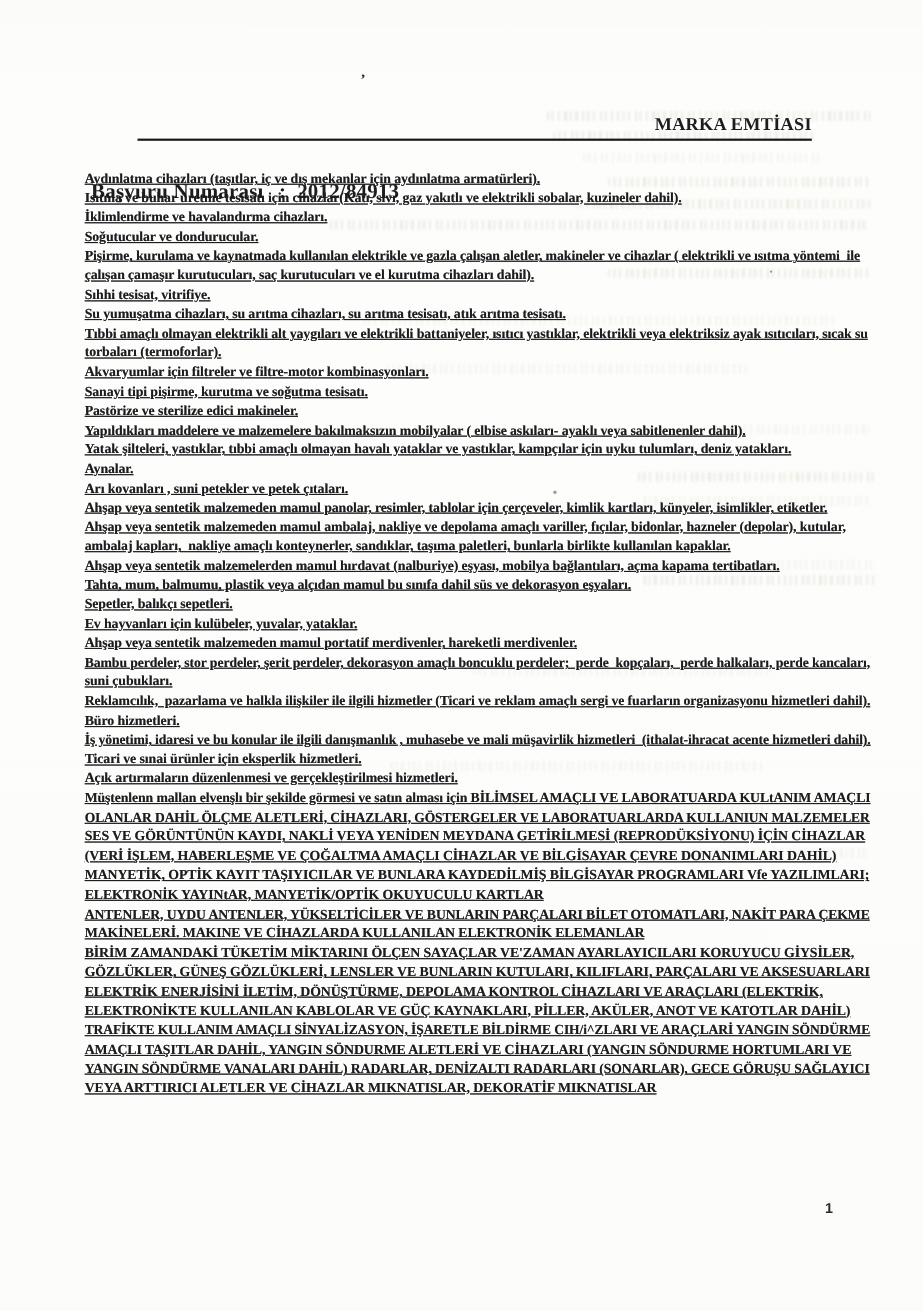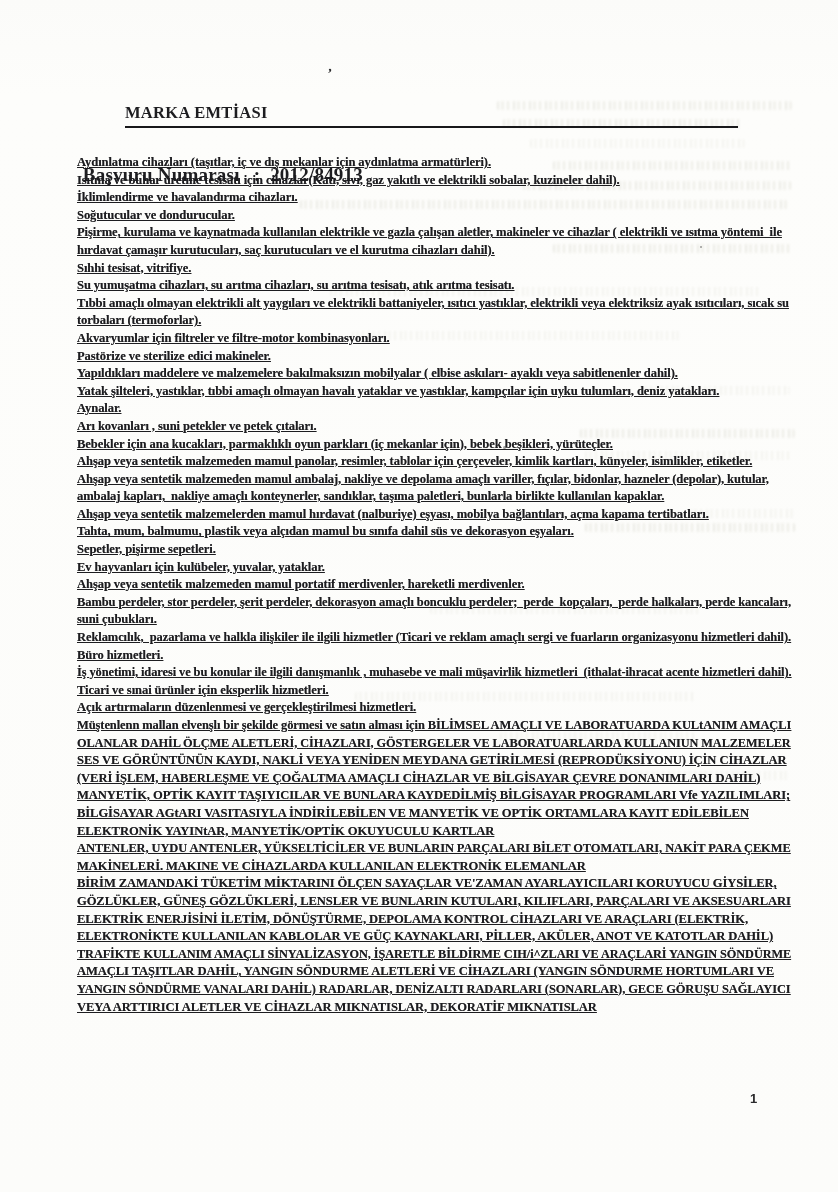--- a/index.html
+++ b/index.html
@@ -9,21 +9,21 @@
     margin:0 auto;
     background:#fcfcfa;
     background-image:linear-gradient(180deg, #fbfbf9 0%, #fdfdfb 8%, #fcfcfa 100%);
     overflow:hidden;
     font-family:"Liberation Serif","DejaVu Serif",serif;
     color:#1d1d20;
   }
   
   .title{
     position:absolute;left:125px;top:103px;width:613px;
-    text-align:left;
+    text-align:right;
     font-size:16.5px;font-weight:bold;letter-spacing:.3px;
     white-space:pre;
   }
   .rule{
     position:absolute;left:125px;top:126px;width:613px;height:2px;
     background:#18181a;
   }
   .appnum{
     position:absolute;left:63px;top:142px;
     font-size:19px;font-weight:bold;white-space:pre;
@@ -102,53 +102,52 @@
   <div class="appnum">
     <span>Başvuru Numarası</span><span class="sep">:</span><span>2012/84913</span>
   </div>
 
   <div class="emtia">
       <div class="emtia-line">Aydınlatma cihazları (taşıtlar, iç ve dış mekanlar için aydınlatma armatürleri).</div>
       <div class="emtia-line">Isıtma ve buhar üretme tesisatı için cihazlar(Katı, sıvı, gaz yakıtlı ve elektrikli sobalar, kuzineler dahil).</div>
       <div class="emtia-line">İklimlendirme ve havalandırma cihazları.</div>
       <div class="emtia-line">Soğutucular ve dondurucular.</div>
       <div class="emtia-line">Pişirme, kurulama ve kaynatmada kullanılan elektrikle ve gazla çalışan aletler, makineler ve cihazlar ( elektrikli ve ısıtma yöntemi  ile</div>
-      <div class="emtia-line">hırdavat çamaşır kurutucuları, saç kurutucuları ve el kurutma cihazları dahil).</div>
+      <div class="emtia-line">çalışan çamaşır kurutucuları, saç kurutucuları ve el kurutma cihazları dahil).</div>
       <div class="emtia-line">Sıhhi tesisat, vitrifiye.</div>
       <div class="emtia-line">Su yumuşatma cihazları, su arıtma cihazları, su arıtma tesisatı, atık arıtma tesisatı.</div>
       <div class="emtia-line">Tıbbi amaçlı olmayan elektrikli alt yaygıları ve elektrikli battaniyeler, ısıtıcı yastıklar, elektrikli veya elektriksiz ayak ısıtıcıları, sıcak su</div>
       <div class="emtia-line">torbaları (termoforlar).</div>
       <div class="emtia-line">Akvaryumlar için filtreler ve filtre-motor kombinasyonları.</div>
+      <div class="emtia-line">Sanayi tipi pişirme, kurutma ve soğutma tesisatı.</div>
       <div class="emtia-line">Pastörize ve sterilize edici makineler.</div>
       <div class="emtia-line">Yapıldıkları maddelere ve malzemelere bakılmaksızın mobilyalar ( elbise askıları- ayaklı veya sabitlenenler dahil).</div>
       <div class="emtia-line">Yatak şilteleri, yastıklar, tıbbi amaçlı olmayan havalı yataklar ve yastıklar, kampçılar için uyku tulumları, deniz yatakları.</div>
       <div class="emtia-line">Aynalar.</div>
       <div class="emtia-line">Arı kovanları , suni petekler ve petek çıtaları.</div>
-      <div class="emtia-line">Bebekler için ana kucakları, parmaklıklı oyun parkları (iç mekanlar için), bebek beşikleri, yürüteçler.</div>
       <div class="emtia-line">Ahşap veya sentetik malzemeden mamul panolar, resimler, tablolar için çerçeveler, kimlik kartları, künyeler, isimlikler, etiketler.</div>
       <div class="emtia-line">Ahşap veya sentetik malzemeden mamul ambalaj, nakliye ve depolama amaçlı variller, fıçılar, bidonlar, hazneler (depolar), kutular,</div>
       <div class="emtia-line">ambalaj kapları,  nakliye amaçlı konteynerler, sandıklar, taşıma paletleri, bunlarla birlikte kullanılan kapaklar.</div>
       <div class="emtia-line">Ahşap veya sentetik malzemelerden mamul hırdavat (nalburiye) eşyası, mobilya bağlantıları, açma kapama tertibatları.</div>
       <div class="emtia-line">Tahta, mum, balmumu, plastik veya alçıdan mamul bu sınıfa dahil süs ve dekorasyon eşyaları.</div>
-      <div class="emtia-line">Sepetler, pişirme sepetleri.</div>
+      <div class="emtia-line">Sepetler, balıkçı sepetleri.</div>
       <div class="emtia-line">Ev hayvanları için kulübeler, yuvalar, yataklar.</div>
       <div class="emtia-line">Ahşap veya sentetik malzemeden mamul portatif merdivenler, hareketli merdivenler.</div>
       <div class="emtia-line" style="transform: scaleX(0.9917);">Bambu perdeler, stor perdeler, şerit perdeler, dekorasyon amaçlı boncuklu perdeler;  perde  kopçaları,  perde halkaları, perde kancaları,</div>
       <div class="emtia-line">suni çubukları.</div>
       <div class="emtia-line" style="transform: scaleX(0.9944);">Reklamcılık,  pazarlama ve halkla ilişkiler ile ilgili hizmetler (Ticari ve reklam amaçlı sergi ve fuarların organizasyonu hizmetleri dahil).</div>
       <div class="emtia-line">Büro hizmetleri.</div>
       <div class="emtia-line" style="transform: scaleX(0.9876);">İş yönetimi, idaresi ve bu konular ile ilgili danışmanlık , muhasebe ve mali müşavirlik hizmetleri  (ithalat-ihracat acente hizmetleri dahil).</div>
       <div class="emtia-line">Ticari ve sınai ürünler için eksperlik hizmetleri.</div>
       <div class="emtia-line">Açık artırmaların düzenlenmesi ve gerçekleştirilmesi hizmetleri.</div>
       <div class="emtia-line" style="transform: scaleX(0.993);">Müştenlenn mallan elvenşlı bir şekilde görmesi ve satın alması için BİLİMSEL AMAÇLI VE LABORATUARDA KULtANIM AMAÇLI</div>
       <div class="emtia-line" style="transform: scaleX(0.9781);">OLANLAR DAHİL ÖLÇME ALETLERİ, CİHAZLARI, GÖSTERGELER VE LABORATUARLARDA KULLANIUN MALZEMELER</div>
       <div class="emtia-line">SES VE GÖRÜNTÜNÜN KAYDI, NAKLİ VEYA YENİDEN MEYDANA GETİRİLMESİ (REPRODÜKSİYONU) İÇİN CİHAZLAR</div>
       <div class="emtia-line">(VERİ İŞLEM, HABERLEŞME VE ÇOĞALTMA AMAÇLI CİHAZLAR VE BİLGİSAYAR ÇEVRE DONANIMLARI DAHİL)</div>
       <div class="emtia-line">MANYETİK, OPTİK KAYIT TAŞIYICILAR VE BUNLARA KAYDEDİLMİŞ BİLGİSAYAR PROGRAMLARI Vfe YAZILIMLARI;</div>
-      <div class="emtia-line">BİLGİSAYAR AGtARI VASITASIYLA İNDİRİLEBİLEN VE MANYETİK VE OPTİK ORTAMLARA KAYIT EDİLEBİLEN</div>
       <div class="emtia-line">ELEKTRONİK YAYINtAR, MANYETİK/OPTİK OKUYUCULU KARTLAR</div>
       <div class="emtia-line" style="transform: scaleX(0.9903);">ANTENLER, UYDU ANTENLER, YÜKSELTİCİLER VE BUNLARIN PARÇALARI BİLET OTOMATLARI, NAKİT PARA ÇEKME</div>
       <div class="emtia-line">MAKİNELERİ. MAKINE VE CİHAZLARDA KULLANILAN ELEKTRONİK ELEMANLAR</div>
       <div class="emtia-line">BİRİM ZAMANDAKİ TÜKETİM MİKTARINI ÖLÇEN SAYAÇLAR VE'ZAMAN AYARLAYICILARI KORUYUCU GİYSİLER,</div>
       <div class="emtia-line" style="transform: scaleX(0.9986); text-align: center;">GÖZLÜKLER, GÜNEŞ GÖZLÜKLERİ, LENSLER VE BUNLARIN KUTULARI, KILIFLARI, PARÇALARI VE AKSESUARLARI</div>
       <div class="emtia-line">ELEKTRİK ENERJİSİNİ İLETİM, DÖNÜŞTÜRME, DEPOLAMA KONTROL CİHAZLARI VE ARAÇLARI (ELEKTRİK,</div>
       <div class="emtia-line">ELEKTRONİKTE KULLANILAN KABLOLAR VE GÜÇ KAYNAKLARI, PİLLER, AKÜLER, ANOT VE KATOTLAR DAHİL)</div>
       <div class="emtia-line" style="transform: scaleX(0.9767);">TRAFİKTE KULLANIM AMAÇLI SİNYALİZASYON, İŞARETLE BİLDİRME CIH/i^ZLARI VE ARAÇLARİ YANGIN SÖNDÜRME</div>
       <div class="emtia-line">AMAÇLI TAŞITLAR DAHİL, YANGIN SÖNDURME ALETLERİ VE CİHAZLARI (YANGIN SÖNDURME HORTUMLARI VE</div>
       <div class="emtia-line" style="transform: scaleX(0.9903);">YANGIN SÖNDÜRME VANALARI DAHİL) RADARLAR, DENİZALTI RADARLARI (SONARLAR), GECE GÖRUŞU SAĞLAYICI</div>

